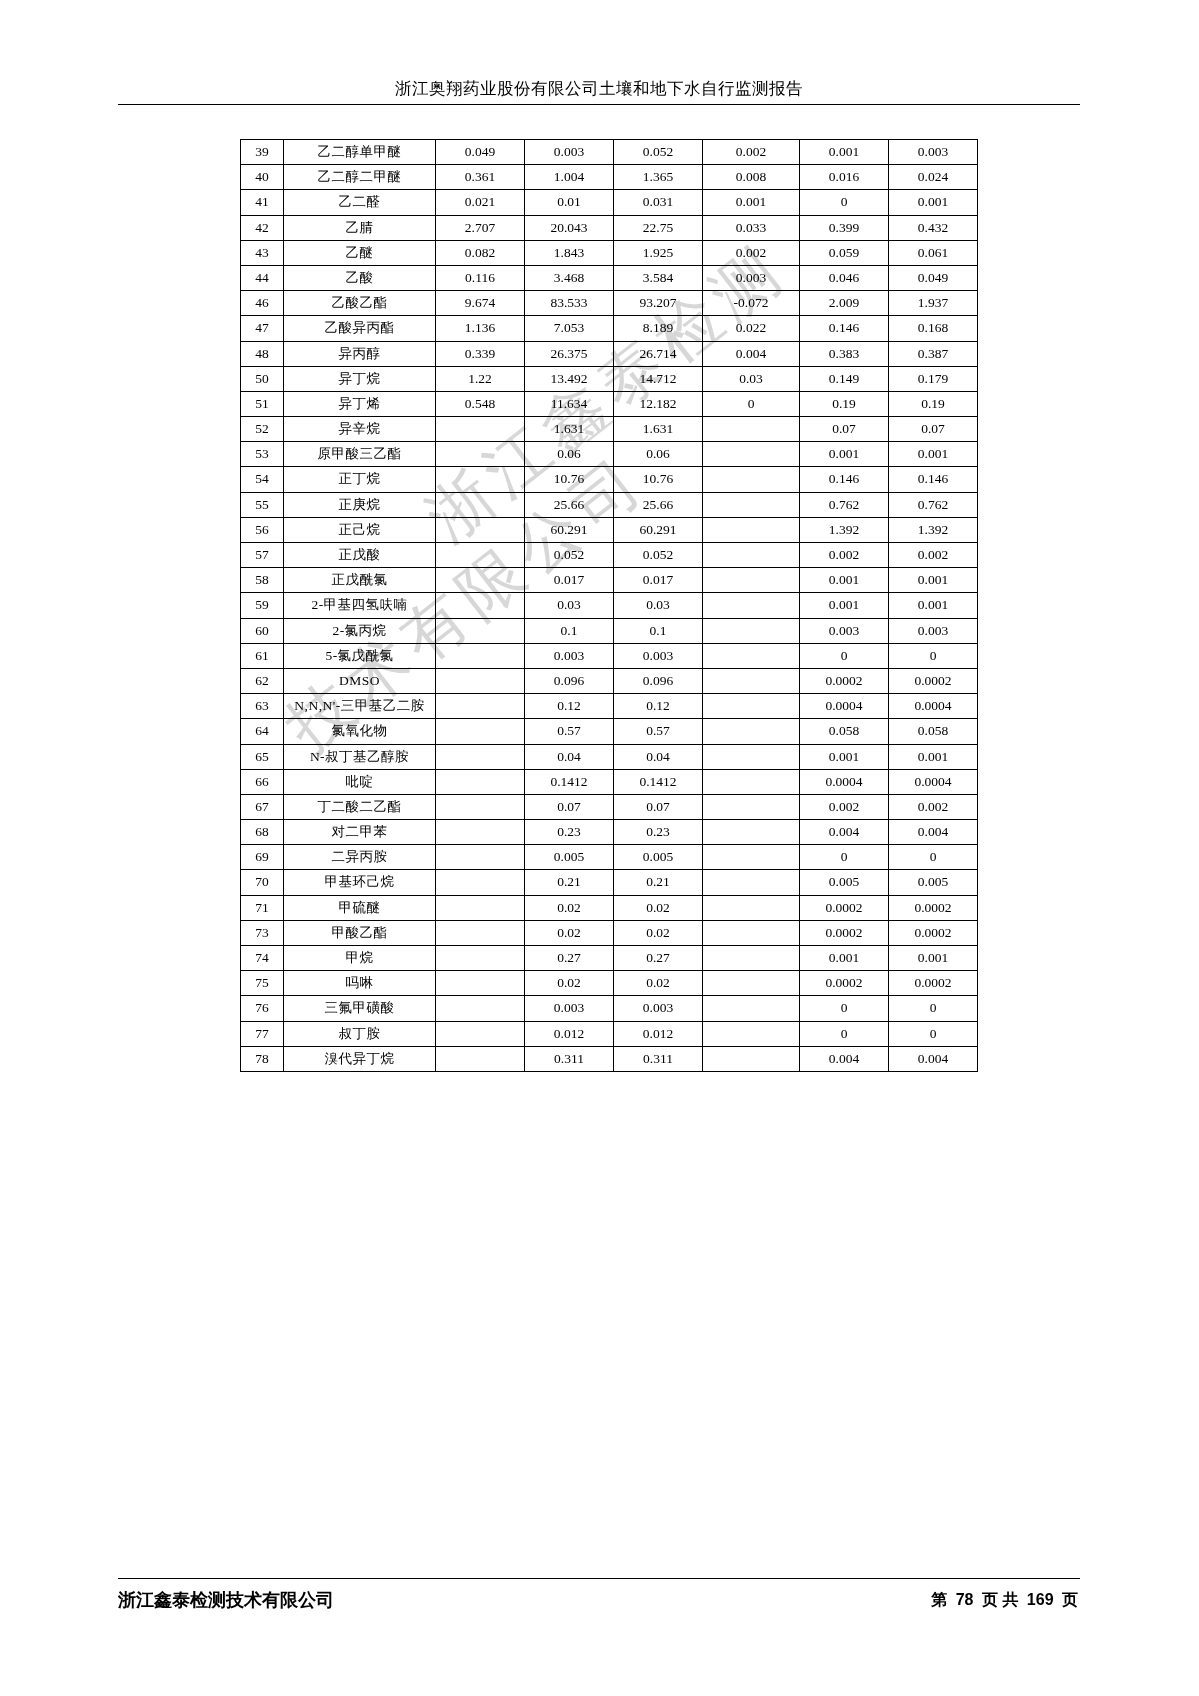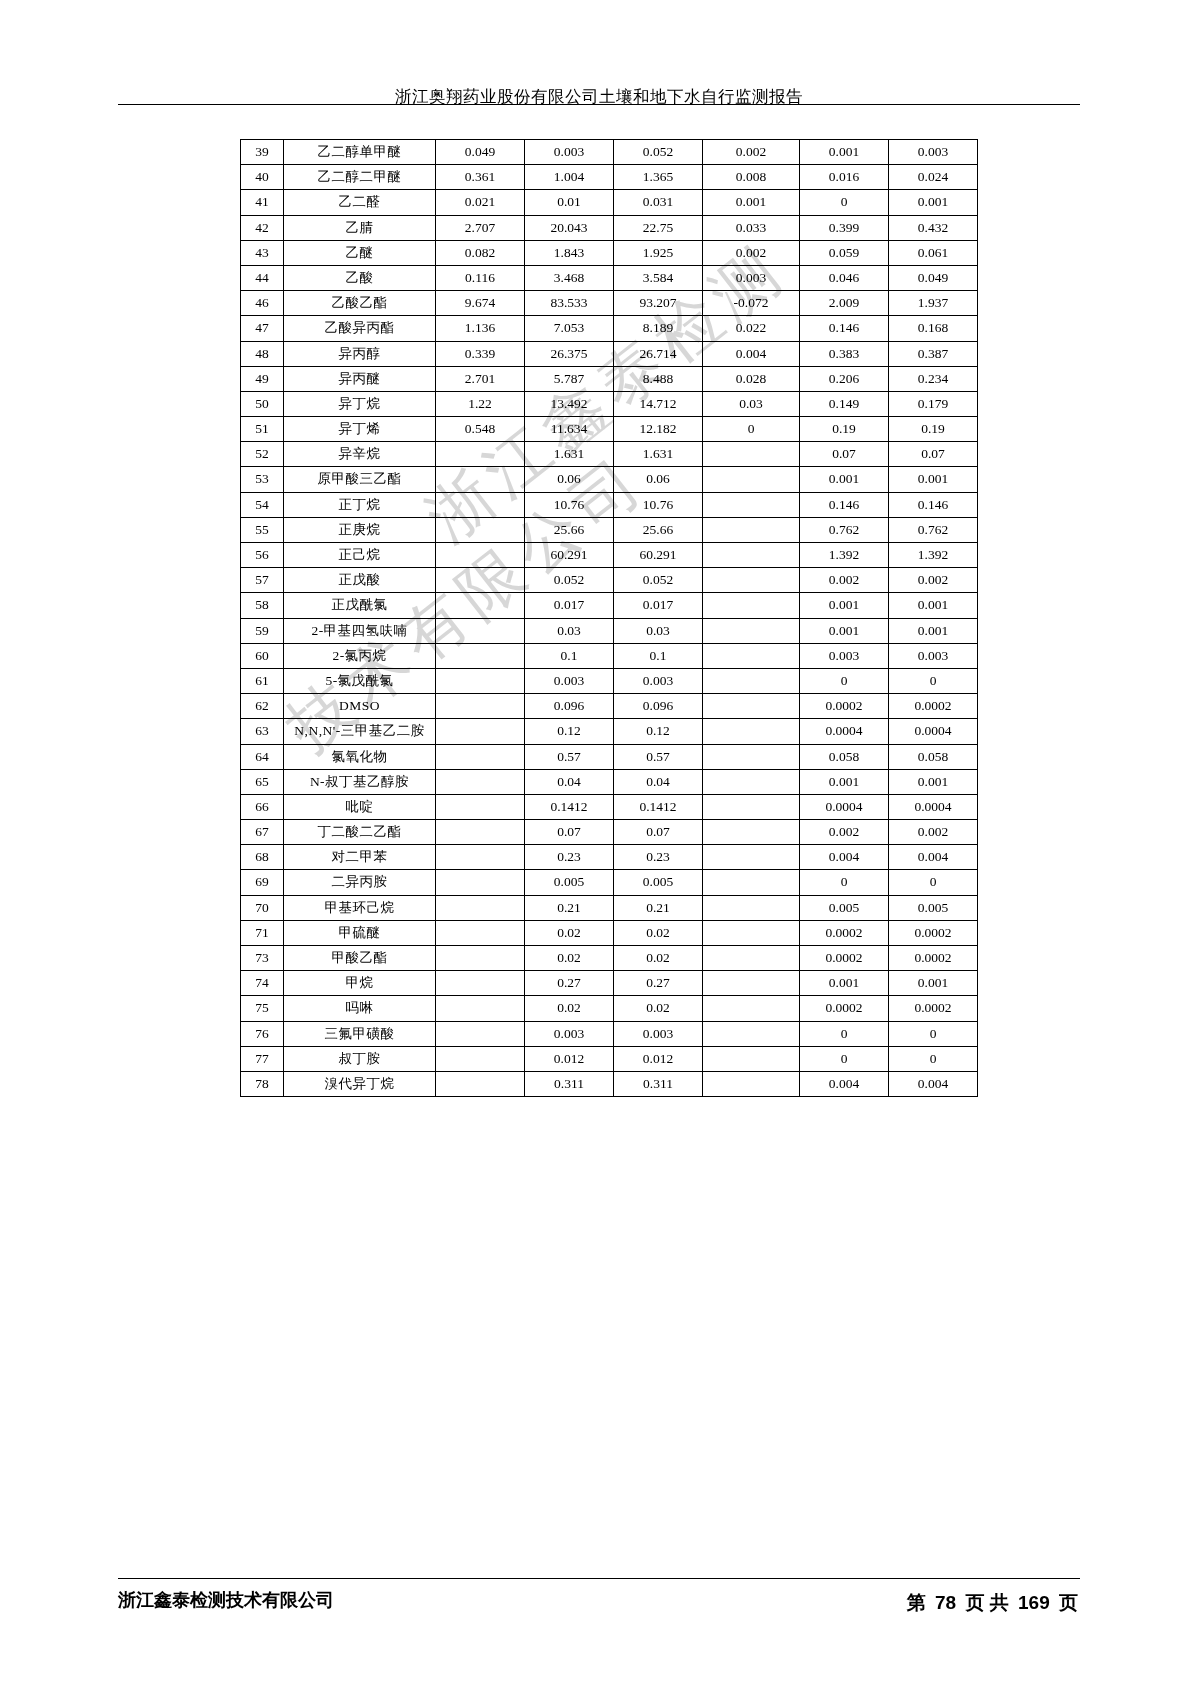--- a/index.html
+++ b/index.html
@@ -24,21 +24,20 @@
   
   .doc-header {
     position: absolute;
     top: 78px;
     left: 118px;
     width: 962px;
     text-align: center;
     font-size: 16.5px;
     letter-spacing: 0.5px;
     font-family: "Liberation Serif", "DejaVu Serif", serif;
-    margin-top: 8px;
   }
   .doc-header-rule {
     position: absolute;
     top: 104px;
     left: 118px;
     width: 962px;
     height: 0;
     border-top: 1.3px solid #000;
   }
   
@@ -109,21 +108,21 @@
     left: 118px;
     top: 1588px;
     font-size: 18px;
     font-weight: bold;
     font-family: "Liberation Sans", "DejaVu Sans", sans-serif;
   }
   .footer-right {
     position: absolute;
     right: 119px;
     top: 1590px;
-    font-size: 19px;
+    font-size: 16px;
     font-weight: bold;
     font-family: "Liberation Sans", "DejaVu Sans", sans-serif;
   }
   .footer-right span { margin: 0 2px; }
 </style>
 </head>
 <body>
 
 <div class="page">
 
@@ -220,30 +219,20 @@
           </tr>
           <tr>
             <td class="c0 idx">48</td>
             <td class="c1 name">异丙醇</td>
             <td class="c2">0.339</td>
             <td class="c3">26.375</td>
             <td class="c4">26.714</td>
             <td class="c5">0.004</td>
             <td class="c6">0.383</td>
             <td class="c7">0.387</td>
-          </tr>
-          <tr>
-            <td class="c0 idx">49</td>
-            <td class="c1 name">异丙醚</td>
-            <td class="c2">2.701</td>
-            <td class="c3">5.787</td>
-            <td class="c4">8.488</td>
-            <td class="c5">0.028</td>
-            <td class="c6">0.206</td>
-            <td class="c7">0.234</td>
           </tr>
           <tr>
             <td class="c0 idx">50</td>
             <td class="c1 name">异丁烷</td>
             <td class="c2">1.22</td>
             <td class="c3">13.492</td>
             <td class="c4">14.712</td>
             <td class="c5">0.03</td>
             <td class="c6">0.149</td>
             <td class="c7">0.179</td>

